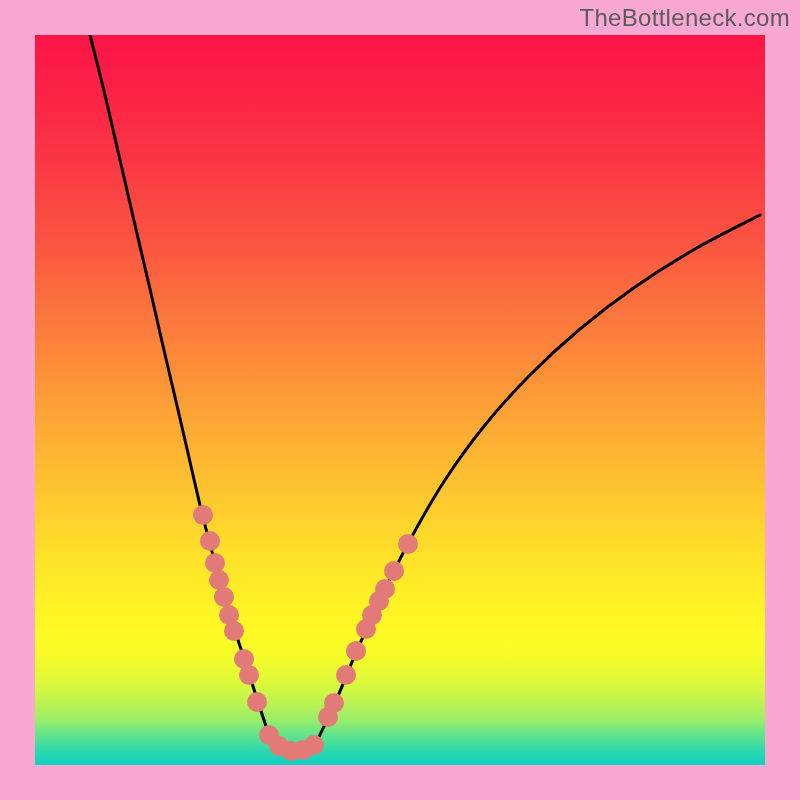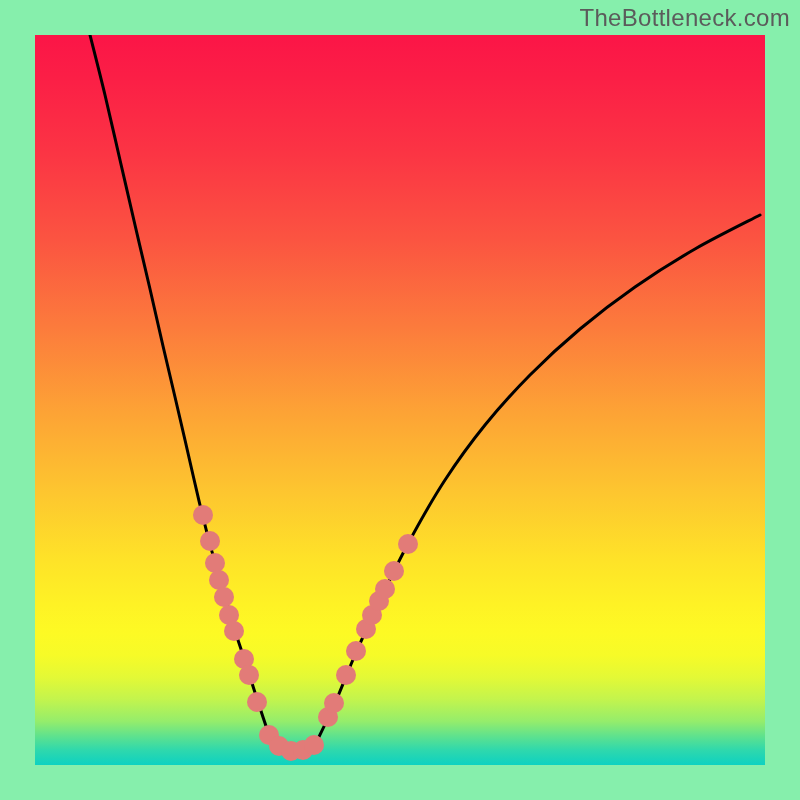--- a/index.html
+++ b/index.html
@@ -10,21 +10,21 @@
     overflow: hidden;
     background: #000;
     font-family: Arial, Helvetica, sans-serif;
   }
   .frame {
     position: absolute;
     top: 0;
     left: 0;
     width: 800px;
     height: 800px;
-    background: #86efac;
+    background: #f9a8d4;
   }
   .plot-area {
     position: absolute;
     top: 35px;
     left: 35px;
     width: 730px;
     height: 730px;
     
     background: linear-gradient(
       to bottom,

